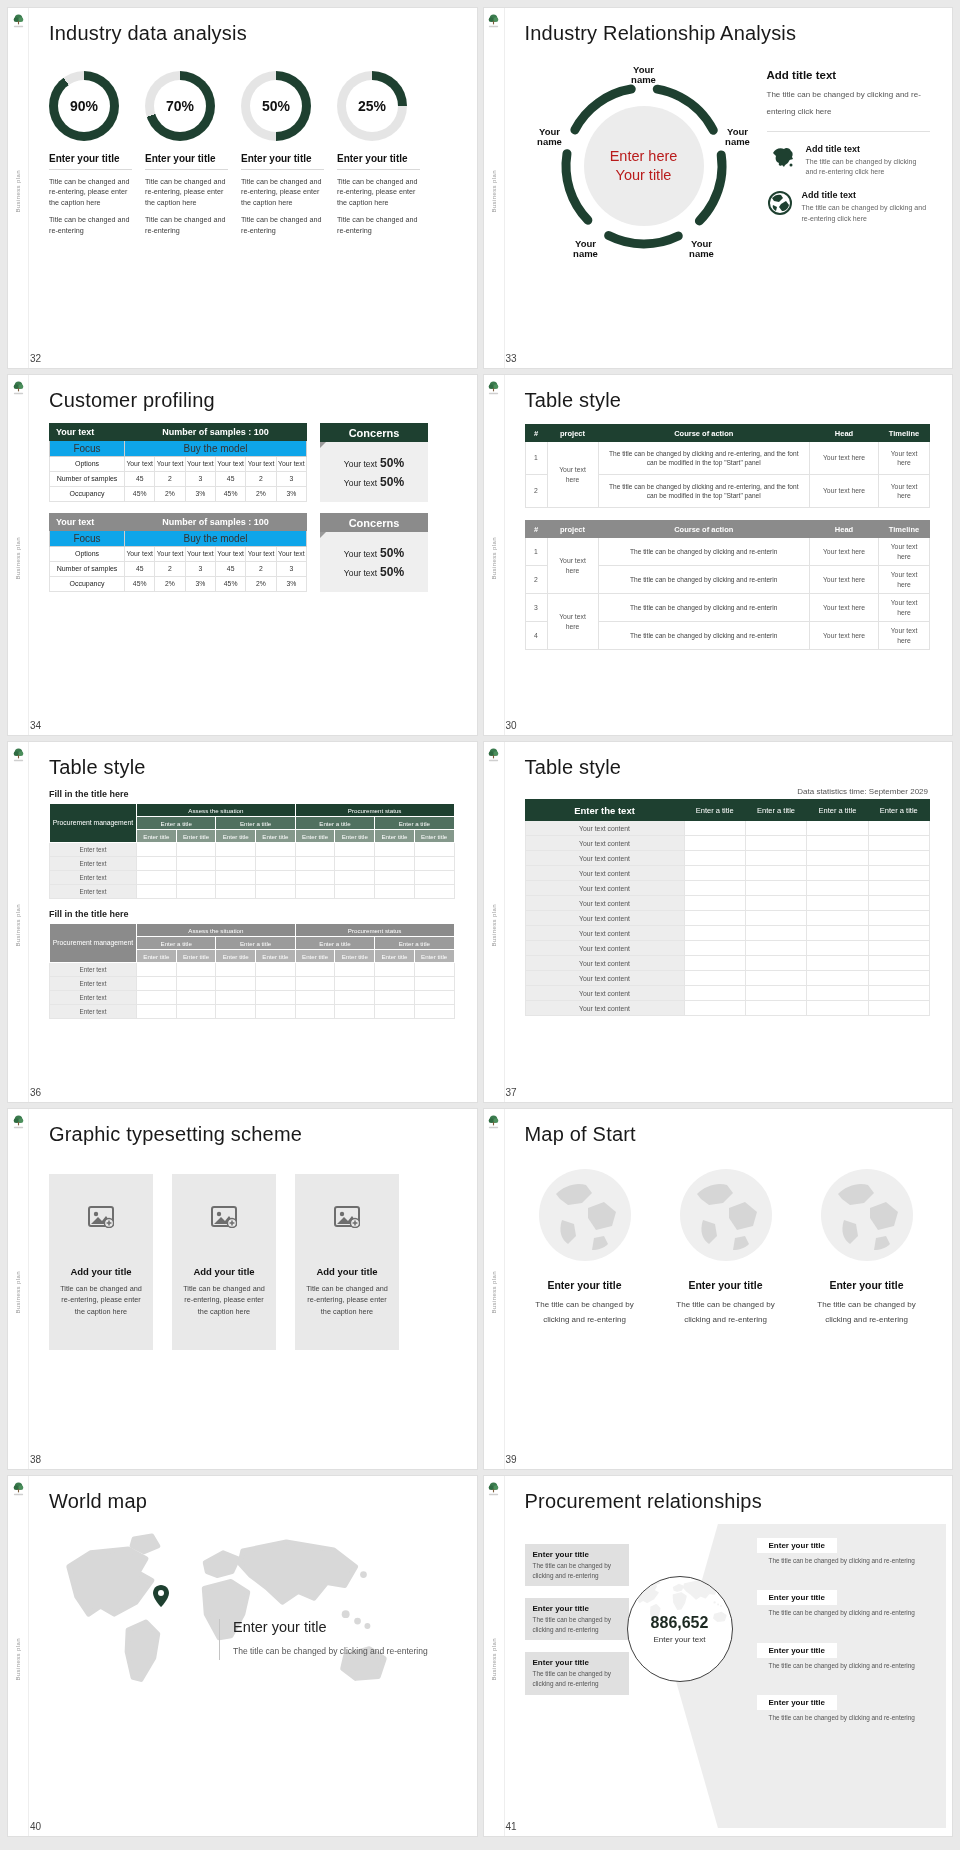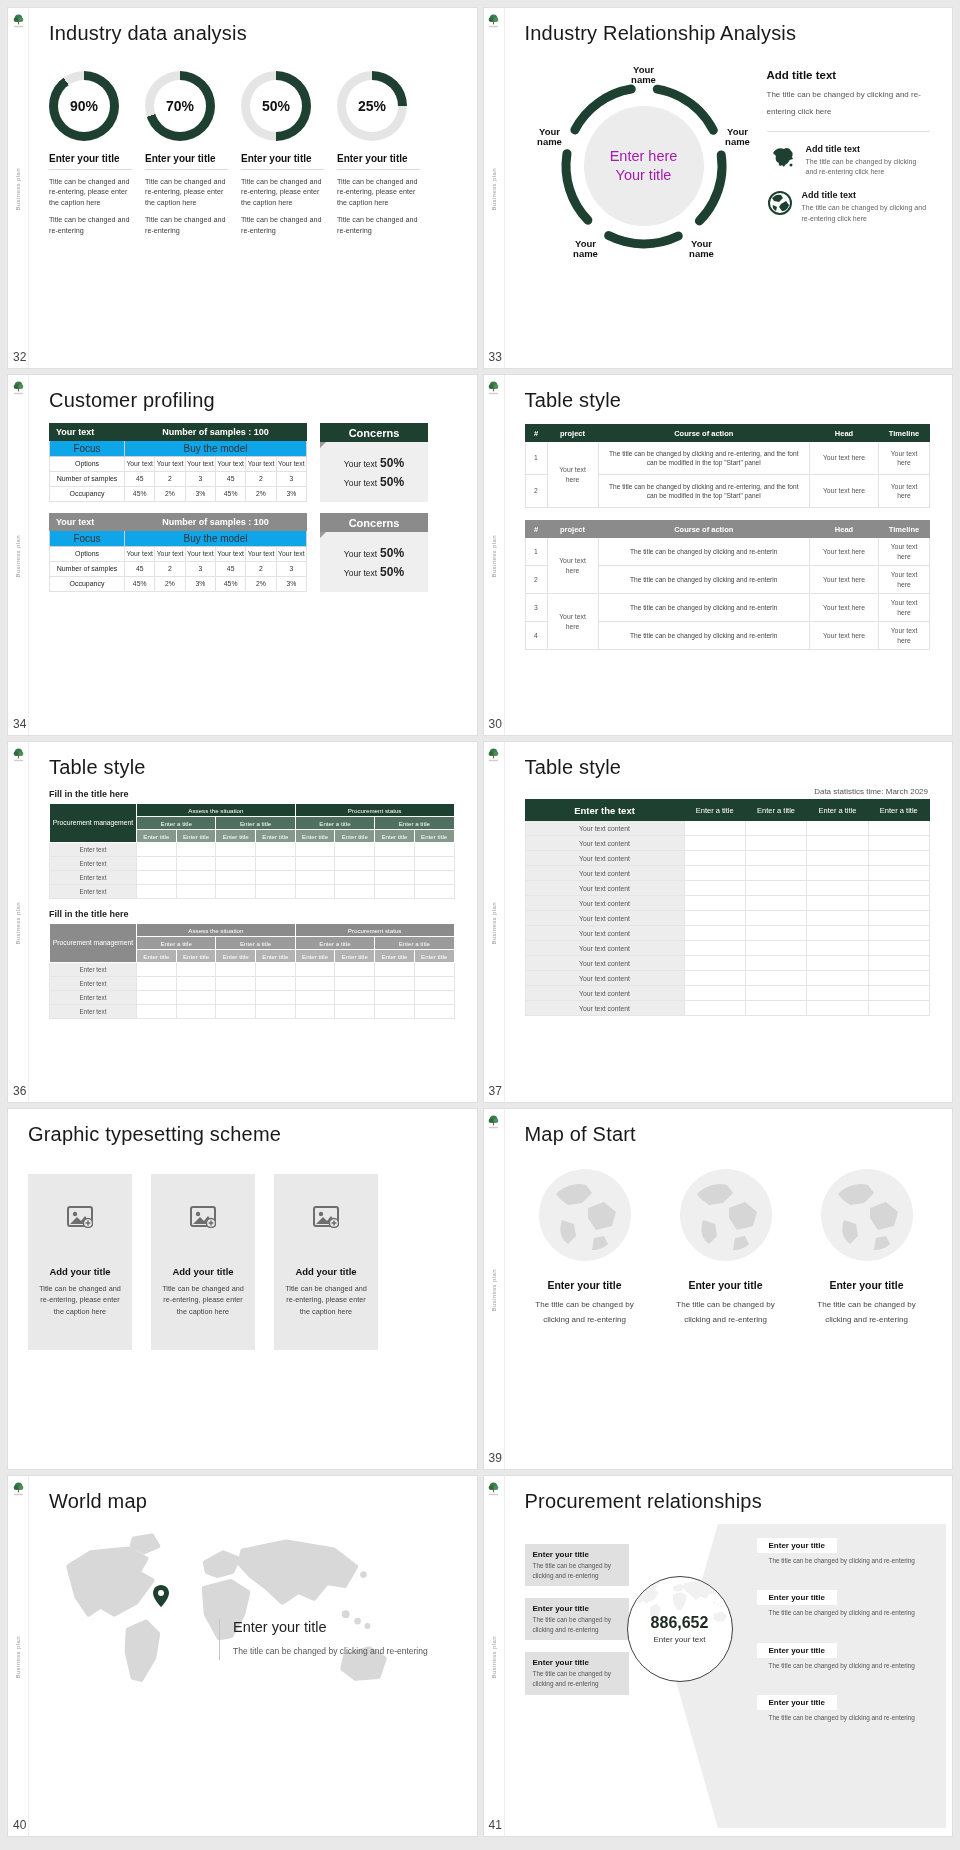--- a/index.html
+++ b/index.html
@@ -10,42 +10,42 @@
          box-shadow:0 0 0 1px rgba(0,0,0,.04);
          --green:#1e4030;}
   .theme-green{--hdr:#1e4030;--mid:#50705f;--lt:#84988b;}
   .theme-gray{--hdr:#8b8b8b;--mid:#9b9b9b;--lt:#b2b2b2;}
   
   .rail{width:21px;flex:none;display:flex;flex-direction:column;align-items:center;
         padding:5px 0 4px;border-right:1px solid #eeeeee;box-sizing:border-box;}
   .logo{width:13px;height:16px;flex:none;}
   .railtext{flex:1;display:flex;align-items:center;}
   .railtext span{writing-mode:vertical-rl;transform:rotate(180deg);font-size:6px;color:#9a9a9a;letter-spacing:.4px;}
-  .pnum{font-size:12px;color:#444;align-self:flex-start;padding-left:5px;}
+  .pnum{font-size:10px;color:#444;align-self:flex-start;padding-left:22px;}
   .sbody{flex:1;padding:14px 22px 0 20px;position:relative;box-sizing:border-box;min-width:0;}
   .stitle{font-size:20px;font-weight:400;color:#191919;margin:0;letter-spacing:.2px;}
 
   
   .drow{display:flex;gap:13px;margin-top:26px;}
   .dcol{width:83px;}
   .donut{position:relative;width:70px;height:70px;border-radius:50%;
          background:conic-gradient(var(--green) calc(var(--p)*1%),#e5e5e5 0);}
   .donut::after{content:"";position:absolute;inset:9px;background:#fff;border-radius:50%;}
   .donut b{position:absolute;inset:0;display:flex;align-items:center;justify-content:center;
            font-size:14px;color:#111;z-index:1;}
   .dtitle{font-size:10px;font-weight:bold;color:#111;margin-top:12px;padding-bottom:5px;border-bottom:1px solid #d9d9d9;}
   .dcap{font-size:7.2px;color:#3c3c3c;line-height:1.45;margin-top:7px;}
 
   
   .s33wrap{display:flex;margin-top:4px;}
   .wheel{position:relative;width:238px;height:214px;flex:none;margin-top:12px;}
   .ring{position:absolute;left:24px;top:10px;}
   .hub{position:absolute;left:59px;top:45px;width:120px;height:120px;border-radius:50%;
        background:#ececec;display:flex;flex-direction:column;align-items:center;justify-content:center;
-       font-size:14.5px;color:#a21caf;text-align:center;line-height:1.3;z-index:1;}
+       font-size:14.5px;color:#b91c1c;text-align:center;line-height:1.3;z-index:1;}
   .wlabel{position:absolute;width:40px;transform:translate(-50%,-50%);font-size:9.5px;font-weight:bold;
           color:#111;text-align:center;line-height:1.05;z-index:2;}
   .s33panel{flex:1;margin-top:20px;padding-left:4px;min-width:0;}
   .ph{font-size:11.5px;font-weight:bold;color:#111;}
   .pcap{font-size:8px;color:#555;line-height:2.1;margin-top:6px;}
   .pdiv{border-top:1px solid #e0e0e0;margin:10px 0 12px;}
   .pitem{display:flex;gap:9px;margin-bottom:12px;align-items:flex-start;}
   .pitem .picon{flex:none;}
   .pititle{font-size:9px;font-weight:bold;color:#111;}
   .picap{font-size:7px;color:#666;line-height:1.55;margin-top:3px;}
@@ -647,21 +647,21 @@
           <rect x="6.4" y="8" width="1.2" height="3.6" fill="#7c5b3a"></rect>
           <rect x="2" y="13.2" width="10" height="1.5" rx=".7" fill="#cfcfcf"></rect>
         </svg>
       <div class="railtext">
           <span>Business plan</span>
         </div>
       <div class="pnum">37</div>
     </div>
     <div class="sbody">
       <h1 class="stitle">Table style</h1>
-      <div class="note">Data statistics time: March 2029</div>
+      <div class="note">Data statistics time: September 2029</div>
       <table class="t37">
         <tbody>
             <tr>
           <th class="fh37">Enter the text</th>
           <th class="oh">Enter a title</th>
           <th class="oh">Enter a title</th>
           <th class="oh">Enter a title</th>
           <th class="oh">Enter a title</th>
         </tr>
         <tr>
@@ -754,20 +754,33 @@
           <td></td>
           <td></td>
           <td></td>
         </tr>
           </tbody>
         </table>
     </div>
   </div>
 
   <div class="slide">
+    <div class="rail">
+      <svg class="logo" viewBox="0 0 14 16">
+          <circle cx="7" cy="5" r="4" fill="#3a7a4d"></circle>
+          <circle cx="4.4" cy="6.6" r="2.6" fill="#2f6b41"></circle>
+          <circle cx="9.6" cy="6.6" r="2.6" fill="#4c8f5c"></circle>
+          <rect x="6.4" y="8" width="1.2" height="3.6" fill="#7c5b3a"></rect>
+          <rect x="2" y="13.2" width="10" height="1.5" rx=".7" fill="#cfcfcf"></rect>
+        </svg>
+      <div class="railtext">
+          <span>Business plan</span>
+        </div>
+      <div class="pnum">38</div>
+    </div>
     <div class="sbody">
       <h1 class="stitle">Graphic typesetting scheme</h1>
       <div class="cards">
         <div class="card">
           <svg width="26" height="22" viewBox="0 0 26 22">
             <rect x="1" y="1" width="24" height="19" rx="2" fill="none" stroke="#6e6e6e" stroke-width="2"></rect>
             <circle cx="8" cy="8" r="2.2" fill="#6e6e6e"></circle>
             <path d="M3 18l7-7 4 4 4-5 6 8z" fill="#6e6e6e"></path>
             <circle cx="21" cy="17" r="4.6" fill="#e9e9e9" stroke="#6e6e6e" stroke-width="1.5"></circle>
             <path d="M21 14.6v4.8M18.6 17h4.8" stroke="#6e6e6e" stroke-width="1.5"></path>

